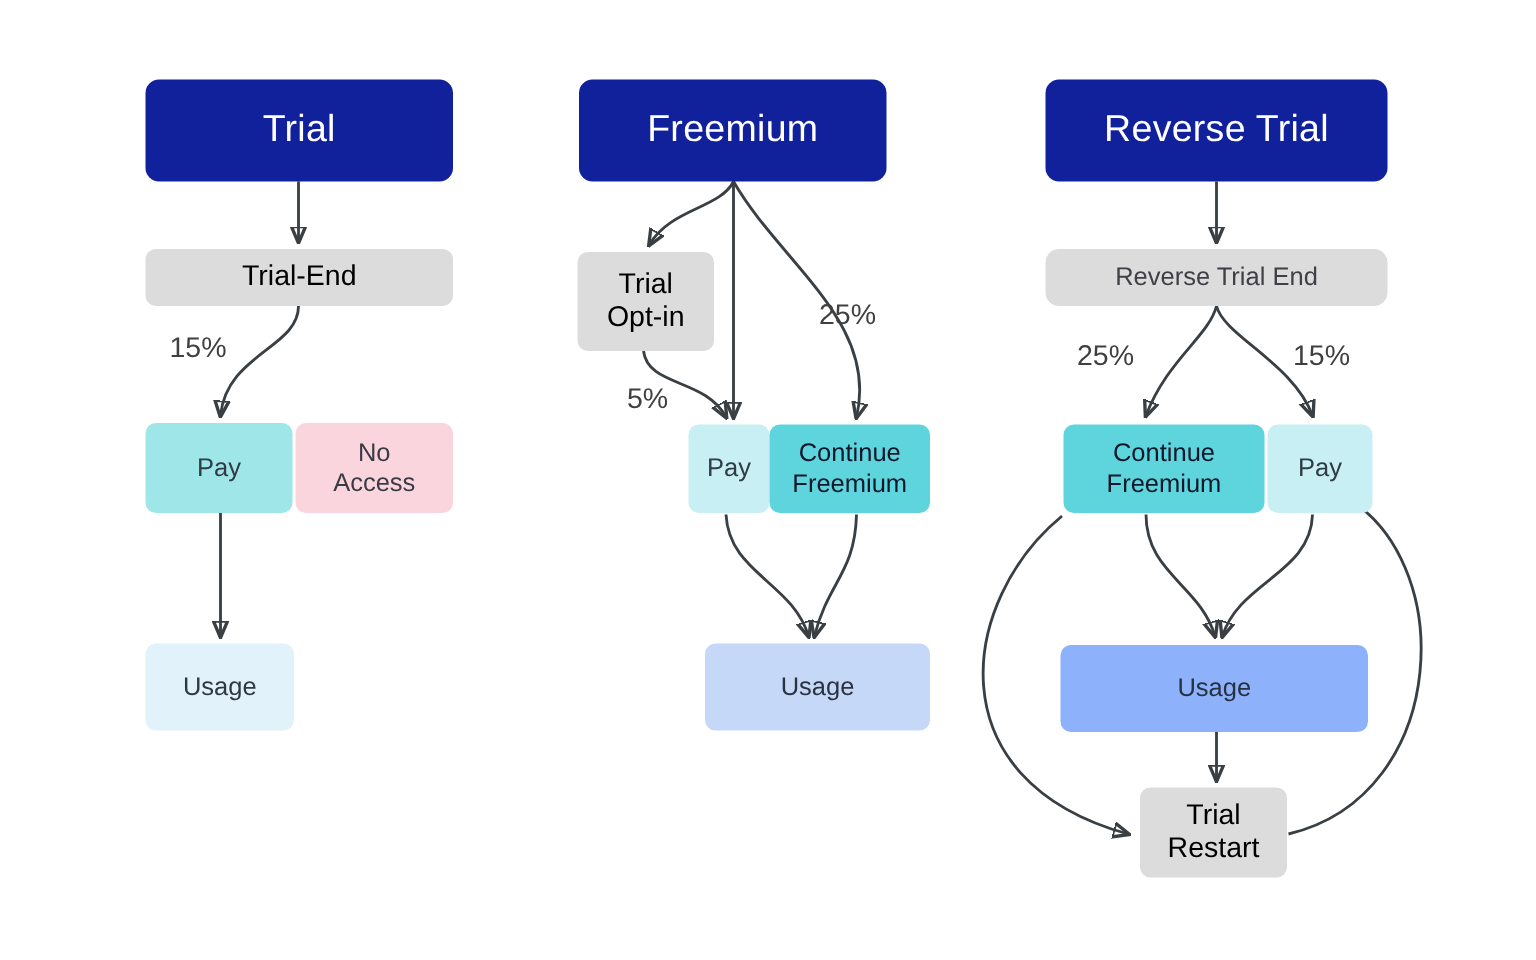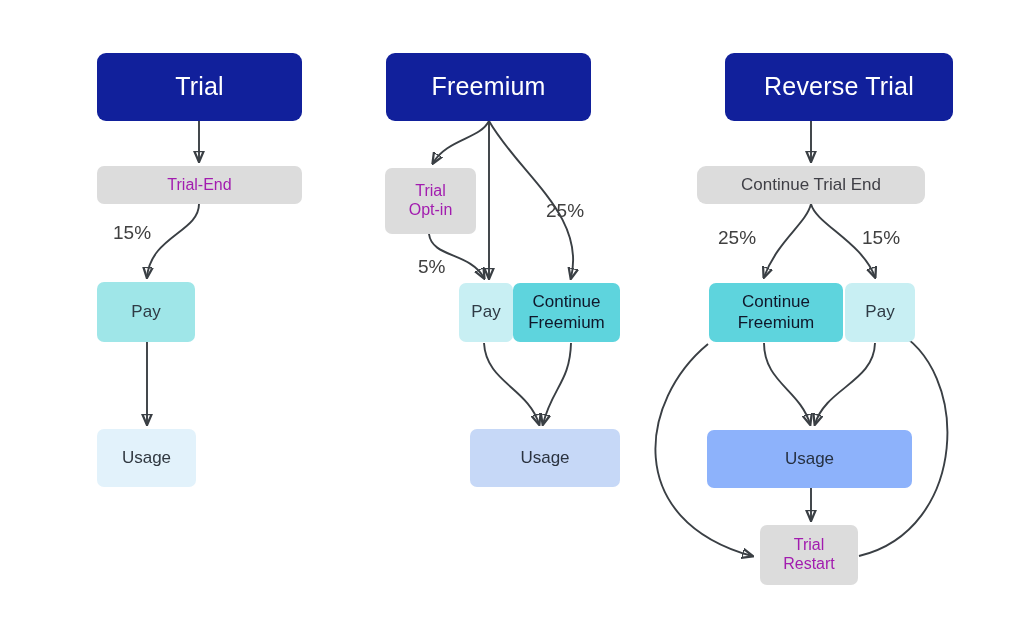--- a/index.html
+++ b/index.html
@@ -12,21 +12,21 @@
   .node{
     position:absolute;box-sizing:border-box;
     display:flex;align-items:center;justify-content:center;
     text-align:center;line-height:1.18;
     white-space:pre-line;
   }
   .t-header{
     background:#11209b;color:#ffffff;border-radius:9px;
     font-size:25px;letter-spacing:.2px;
   }
-  .t-grey{background:#dcdcdc;color:#a21caf;border-radius:7px;font-size:16px;}
+  .t-grey{background:#dcdcdc;color:#000000;border-radius:7px;font-size:19px;}
   .t-grey-lg{background:#dcdcdc;color:#3f3f46;border-radius:9px;font-size:17px;}
   .t-cyan{background:#9fe6e8;color:#2f3b45;border-radius:7px;font-size:17px;}
   .t-cyan-soft{background:#c8eff3;color:#2f3b45;border-radius:7px;font-size:17px;}
   .t-teal{background:#5ed4dd;color:#0f172a;border-radius:7px;font-size:17px;}
   .t-pink{background:#fad5de;color:#3b3b44;border-radius:7px;font-size:17px;}
   .t-blue-pale{background:#e2f2fb;color:#303840;border-radius:7px;font-size:17px;}
   .t-blue-soft{background:#c6d8f7;color:#2b3340;border-radius:7px;font-size:17px;}
   .t-blue{background:#8db2fb;color:#263142;border-radius:7px;font-size:17px;}
   .pct{
     position:absolute;color:#404040;font-size:19px;
@@ -69,42 +69,44 @@
   </svg>
 
   <div class="node t-header" style="left:97px;top:53px;width:205px;height:68px;">Trial</div>
 
   <div class="node t-grey" style="left:97px;top:166px;width:205px;height:38px;">Trial-End</div>
 
   <div class="pct" style="left:113px;top:222px;">15%</div>
 
   <div class="node t-cyan" style="left:97px;top:282px;width:98px;height:60px;">Pay</div>
 
+  <div class="node t-pink" style="left:197px;top:282px;width:105px;height:60px;">No
+Access</div>
 
   <div class="node t-blue-pale" style="left:97px;top:429px;width:99px;height:58px;">Usage</div>
 
   <div class="node t-header" style="left:386px;top:53px;width:205px;height:68px;">Freemium</div>
 
   <div class="node t-grey" style="left:385px;top:168px;width:91px;height:66px;">Trial
 Opt-in</div>
 
   <div class="pct" style="left:546px;top:200px;">25%</div>
 
   <div class="pct" style="left:418px;top:256px;">5%</div>
 
   <div class="node t-cyan-soft" style="left:459px;top:283px;width:54px;height:59px;">Pay</div>
 
   <div class="node t-teal" style="left:513px;top:283px;width:107px;height:59px;">Continue
 Freemium</div>
 
   <div class="node t-blue-soft" style="left:470px;top:429px;width:150px;height:58px;">Usage</div>
 
-  <div class="node t-header" style="left:697px;top:53px;width:228px;height:68px;margin-left:28px;">Reverse Trial</div>
+  <div class="node t-header" style="left:697px;top:53px;width:228px;height:68px;">Reverse Trial</div>
 
-  <div class="node t-grey-lg" style="left:697px;top:166px;width:228px;height:38px;">Continue Trial End</div>
+  <div class="node t-grey-lg" style="left:697px;top:166px;width:228px;height:38px;">Reverse Trial End</div>
 
   <div class="pct" style="left:718px;top:227px;">25%</div>
 
   <div class="pct" style="left:862px;top:227px;">15%</div>
 
   <div class="node t-teal" style="left:709px;top:283px;width:134px;height:59px;">Continue
 Freemium</div>
 
   <div class="node t-cyan-soft" style="left:845px;top:283px;width:70px;height:59px;">Pay</div>
 

